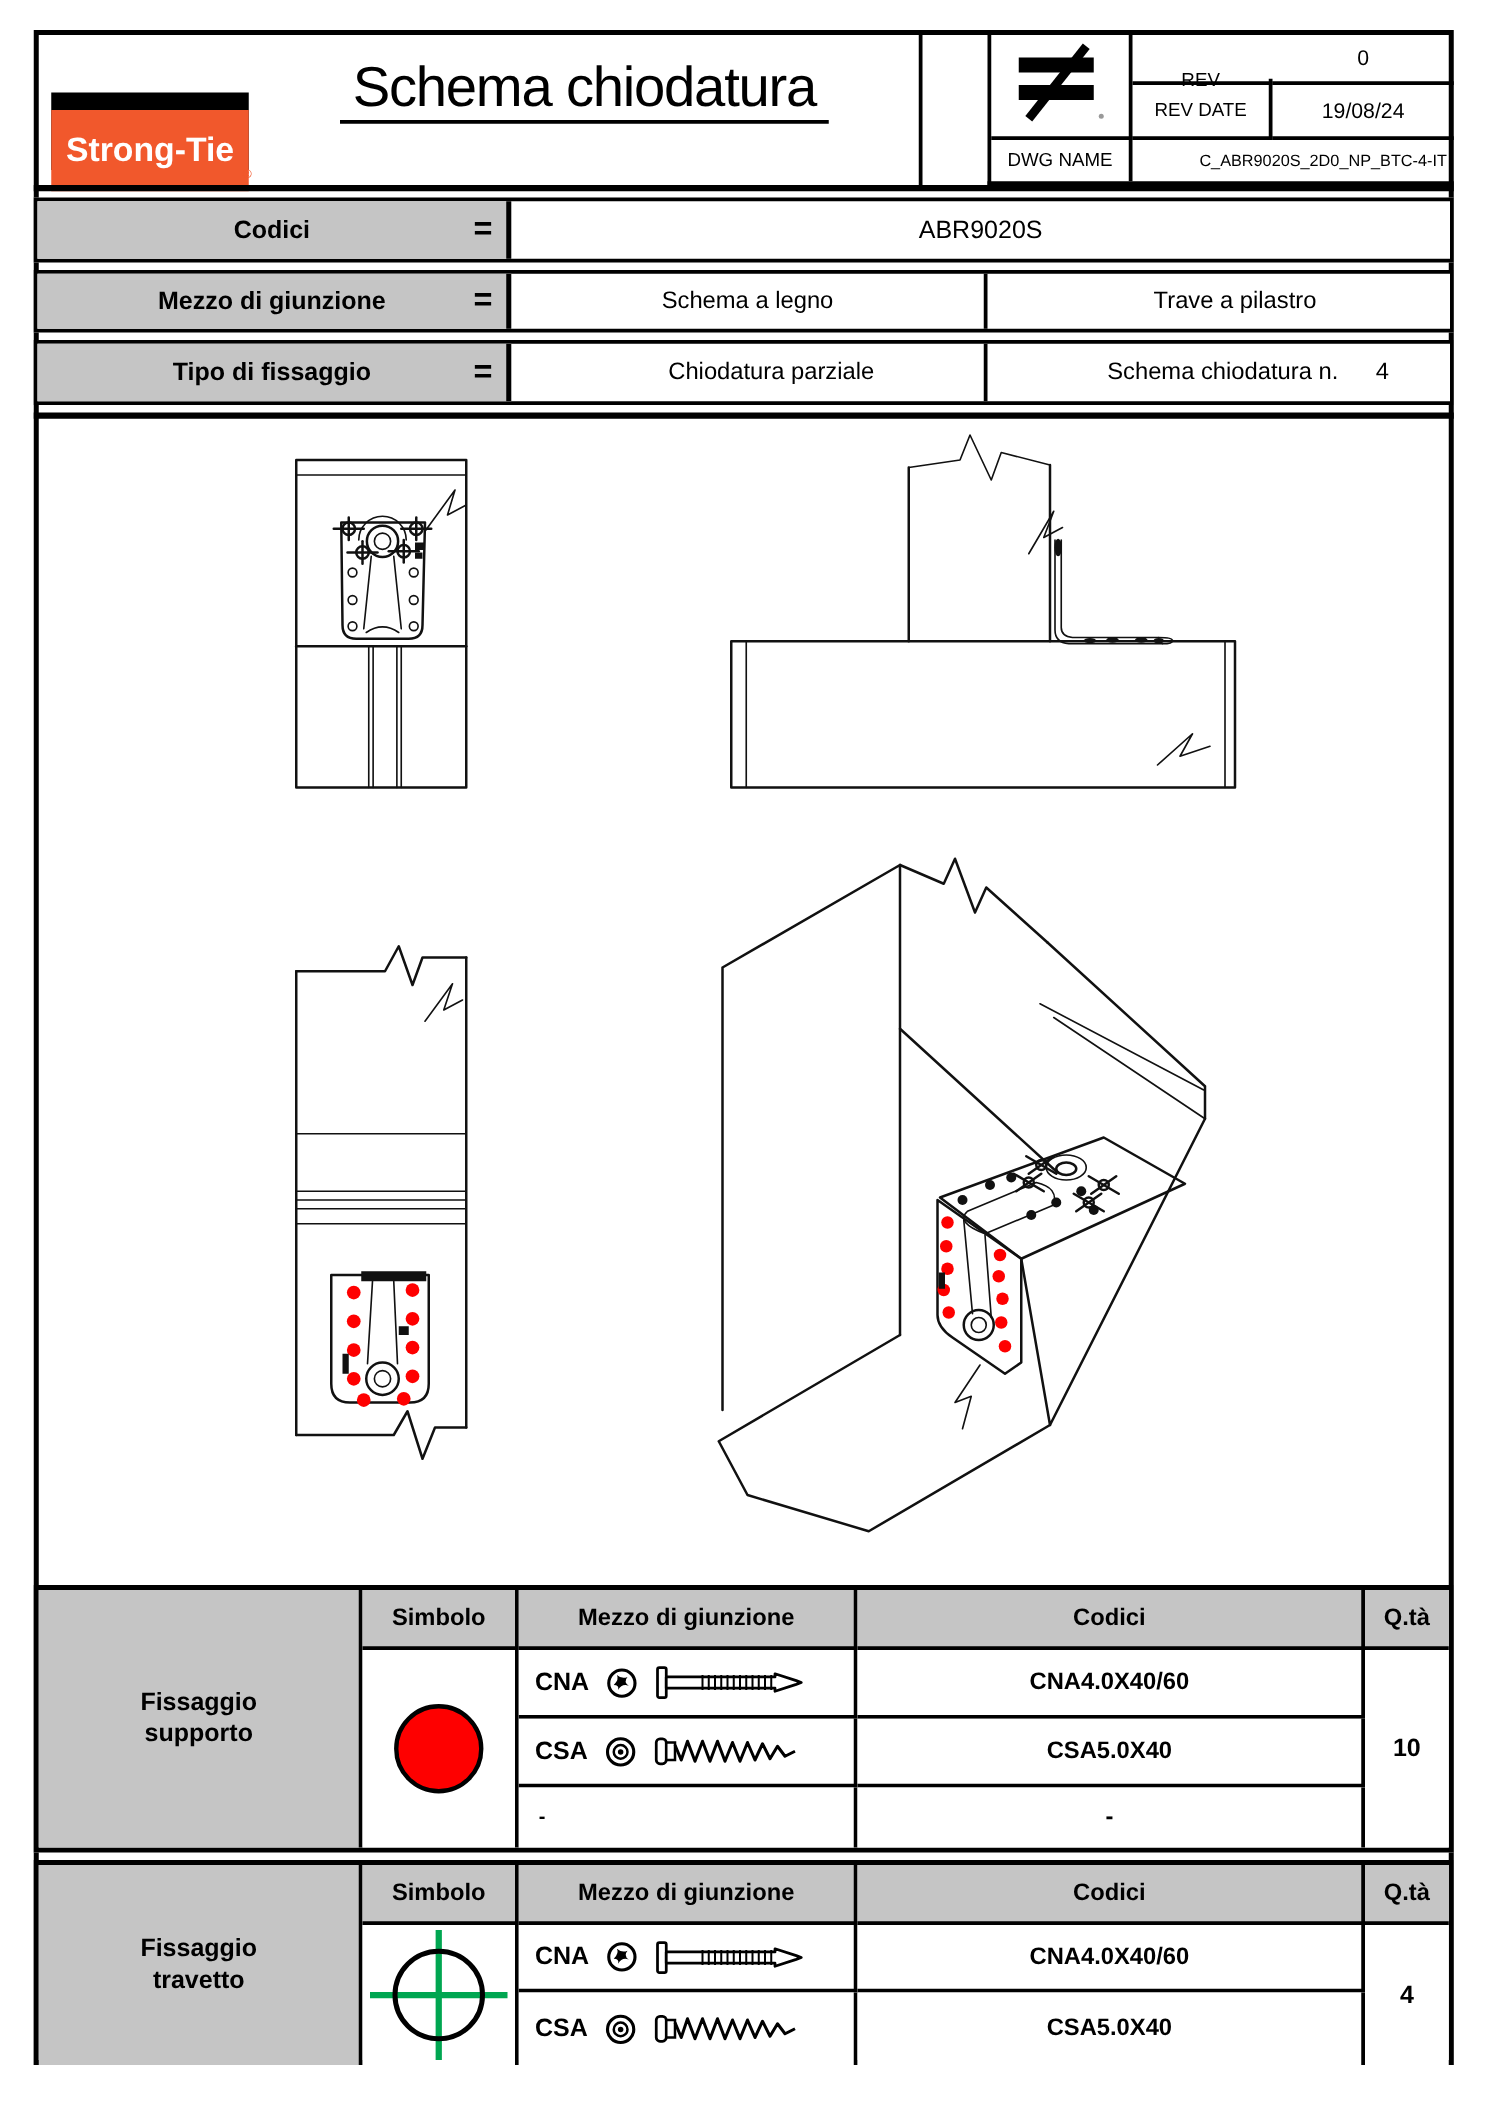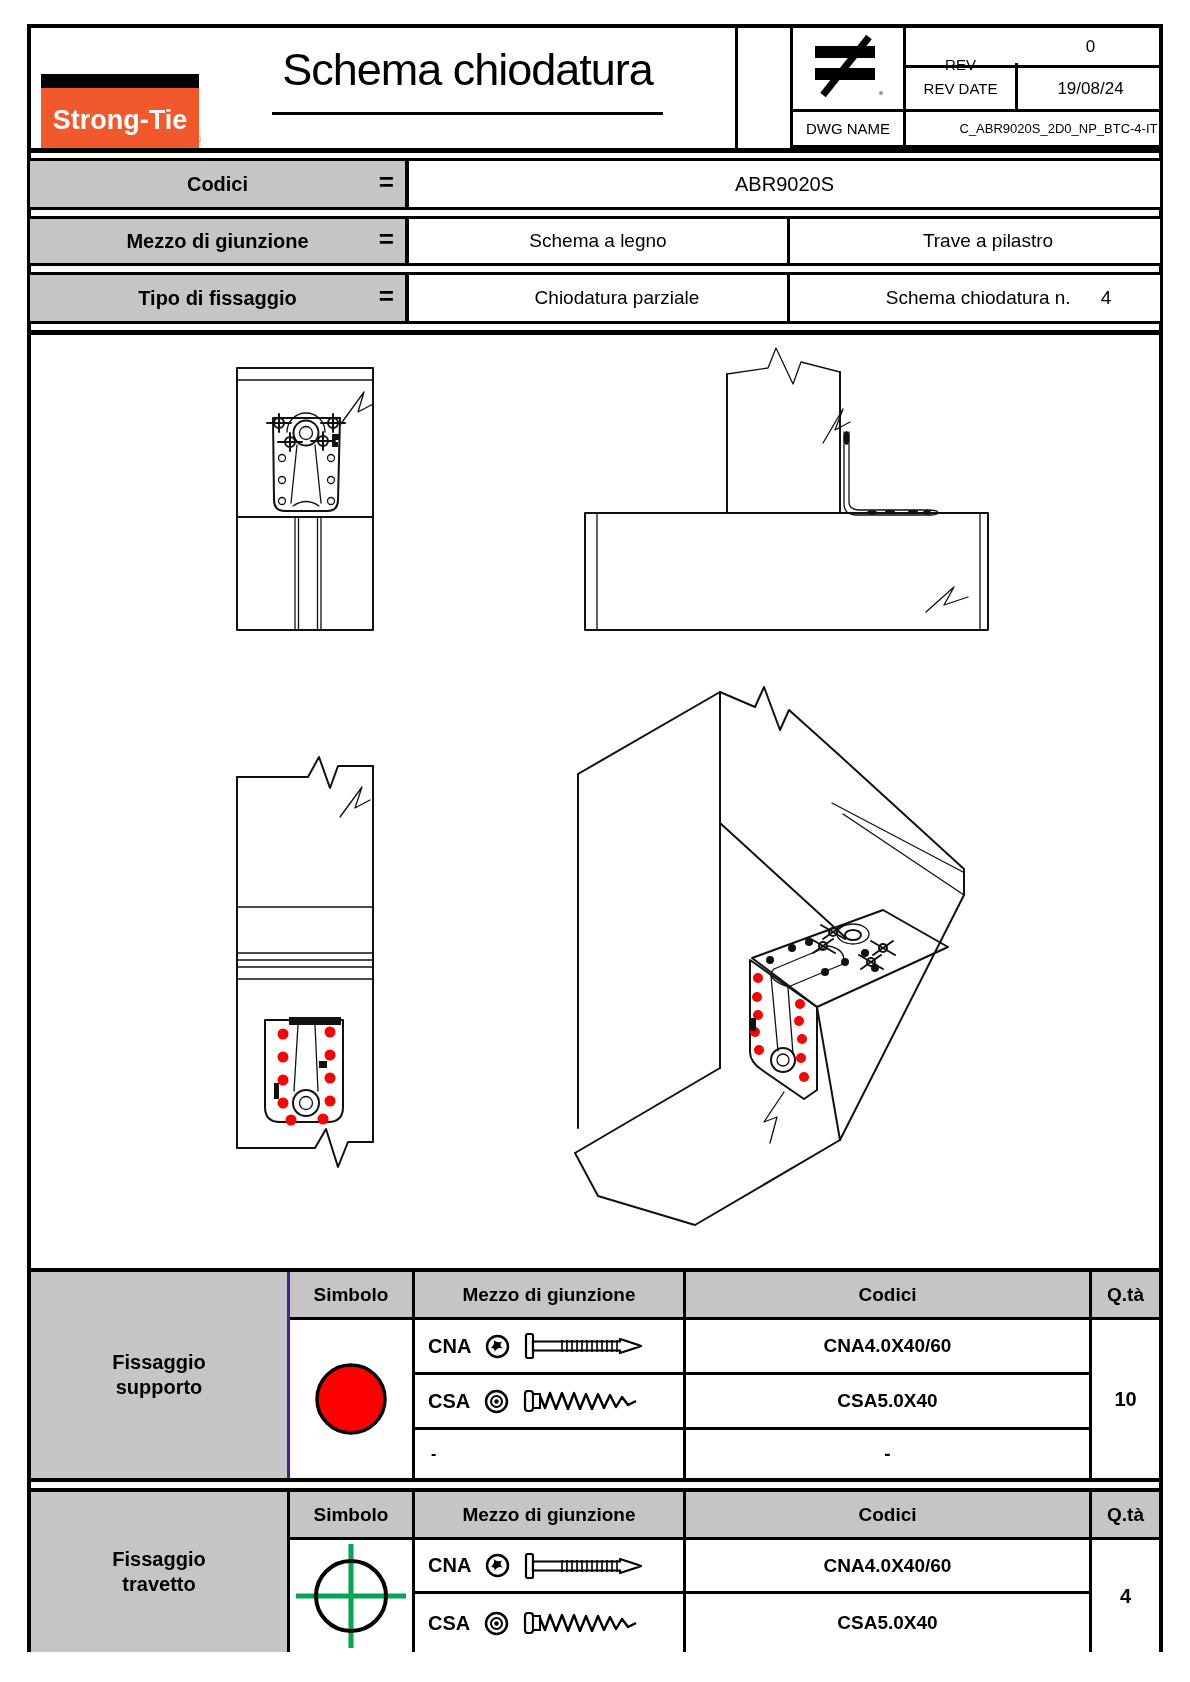--- a/index.html
+++ b/index.html
@@ -9,21 +9,21 @@
   .cell{display:flex;align-items:center;justify-content:center;}
   
   .frame{left:27px;top:24px;width:1136px;height:1628px;border:4px solid #000;pointer-events:none;}
   
   .logo-black{left:41px;top:38px;width:158px;height:62px;background:#000;color:#fff;
     font-weight:bold;font-size:28px;letter-spacing:.5px;margin-top:36px;}
   .logo-orange{left:41px;top:88px;width:158px;height:65px;color:#fff;font-weight:bold;font-size:27px;}
   .reg{left:194px;top:134px;font-size:10px;}
   .title-wrap{left:205px;top:44px;width:525px;text-align:center;}
   .title-text{display:inline-block;font-size:45px;letter-spacing:-1px;border-bottom:3px solid #000;
-    padding:0 10px 16px 10px;}
+    padding:0 10px 0 10px;}
   .hdr-div{left:735px;top:28px;width:3px;height:120px;background:#000;}
   .revgrid{left:790px;top:28px;width:373px;height:120px;display:grid;
     grid-template-columns:113px 112px auto;grid-template-rows:40px 44px auto;
     border-left:3px solid #000;border-bottom:3px solid #000;}
   .rc{display:flex;align-items:center;justify-content:center;box-sizing:border-box;}
   .br3{border-right:3px solid #000;} .bb3{border-bottom:3px solid #000;}
   .rl{font-size:15px;} .rv{font-size:17px;}
   .band{background:#000;}
   
   .info-row{left:27px;width:1136px;height:52px;border:3px solid #000;background:#fff;}
@@ -270,21 +270,21 @@
         <circle class="reddot" cx="772" cy="711" r="5"></circle>
           <circle class="reddot" cx="775" cy="729" r="5"></circle>
         <circle class="reddot" cx="774" cy="748" r="5"></circle>
           <circle class="reddot" cx="777" cy="767" r="5"></circle>
       </g>
       <rect class="blk" x="724" y="708" width="5" height="13"></rect>
     </g>
   </svg>
 
   <div class="abs fixgrid" style="top:1268px;height:214px;grid-template-rows:48px 55px 55px auto;">
-    <div class="fc gray" style="grid-column:1;grid-row:1/5;border-right:3px solid #4c1d95;">
+    <div class="fc gray" style="grid-column:1;grid-row:1/5;border-right:3px solid #000000;">
       <span class="grp">Fissaggio supporto</span>
     </div>
     <div class="fc gray hd" style="grid-column:2;grid-row:1;border-right:3px solid #000;border-bottom:3px solid #000;">Simbolo</div>
     <div class="fc" style="grid-column:2;grid-row:2/5;border-right:3px solid #000;">
       <svg class="symsvg" width="86" height="86" viewBox="0 0 86 86">
         <circle cx="43" cy="43" r="34" fill="#fe0000" stroke="#000" stroke-width="3.5"></circle>
       </svg>
     </div>
     <div class="fc gray hd" style="grid-column:3;grid-row:1;border-right:3px solid #000;border-bottom:3px solid #000;">Mezzo di giunzione</div>
     <div class="fc fast" style="grid-column:3;grid-row:2;border-right:3px solid #000;border-bottom:3px solid #000;">

